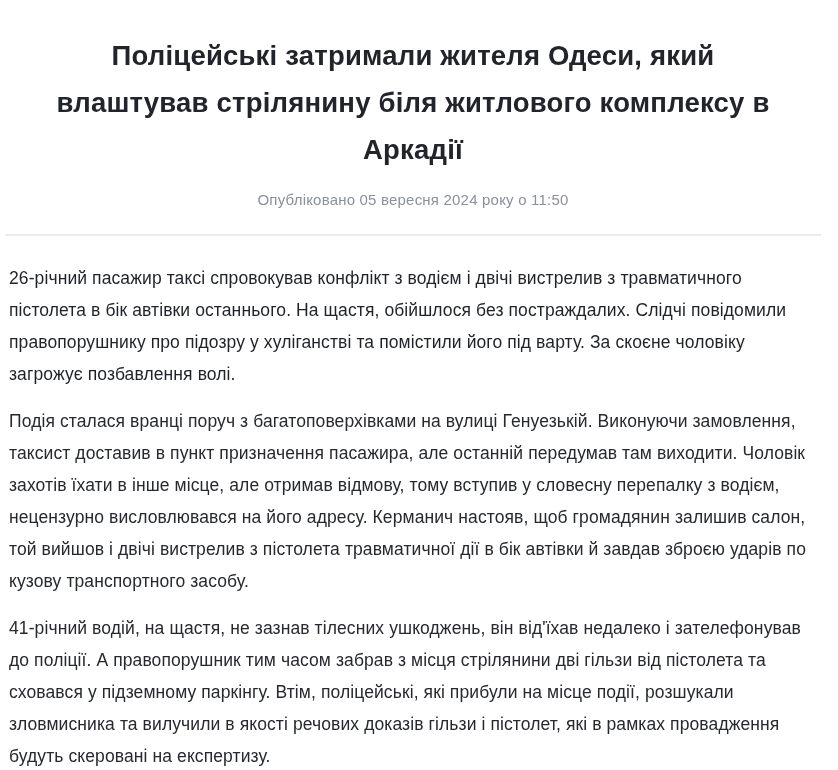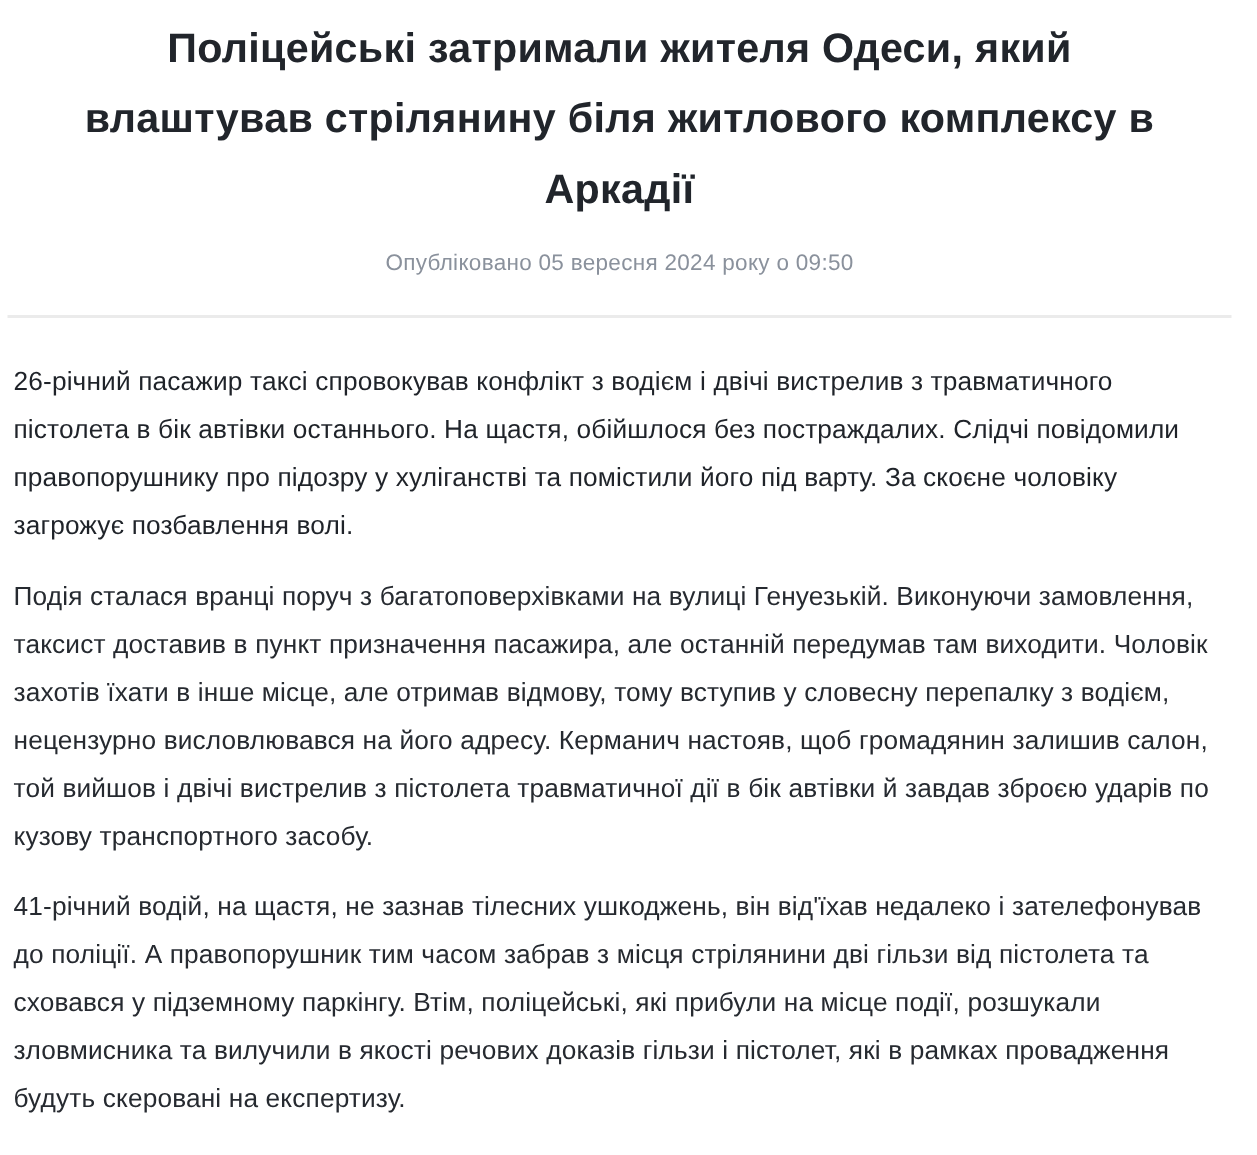--- a/index.html
+++ b/index.html
@@ -7,21 +7,21 @@
     width: 838px;
     height: 770px;
     overflow: hidden;
     background: #ffffff;
     font-family: "Liberation Sans", sans-serif;
   }
   .article {
     width: 826px;
     height: 770px;
     background: #ffffff;
-    padding-top: 8px;
+    padding-top: 32px;
     border-radius: 28px;
   }
   .article-title {
     max-width: 720px;
     margin: 0 auto;
     text-align: center;
     font-size: 27.5px;
     line-height: 47px;
     font-weight: 700;
     color: #21252b;
@@ -56,21 +56,21 @@
     color: #1f2329;
   }
 </style>
 </head>
 <body>
 
 <article class="article">
 
   <h1 class="article-title">Поліцейські затримали жителя Одеси, який влаштував стрілянину біля житлового комплексу в Аркадії</h1>
 
-  <p class="published">Опубліковано 05 вересня 2024 року о 09:50</p>
+  <p class="published">Опубліковано 05 вересня 2024 року о 11:50</p>
 
   <hr class="divider">
 
   <section class="body-text">
     <p class="lead">26-річний пасажир таксі спровокував конфлікт з водієм і двічі вистрелив з травматичного пістолета в бік автівки останнього. На щастя, обійшлося без постраждалих. Слідчі повідомили правопорушнику про підозру у хуліганстві та помістили його під варту. За скоєне чоловіку загрожує позбавлення волі.</p>
 
     <p>Подія сталася вранці поруч з багатоповерхівками на вулиці Генуезькій. Виконуючи замовлення, таксист доставив в пункт призначення пасажира, але останній передумав там виходити. Чоловік захотів їхати в інше місце, але отримав відмову, тому вступив у словесну перепалку з водієм, нецензурно висловлювався на його адресу. Керманич настояв, щоб громадянин залишив салон, той вийшов і двічі вистрелив з пістолета травматичної дії в бік автівки й завдав зброєю ударів по кузову транспортного засобу.</p>
 
     <p>41-річний водій, на щастя, не зазнав тілесних ушкоджень, він від'їхав недалеко і зателефонував до поліції. А правопорушник тим часом забрав з місця стрілянини дві гільзи від пістолета та сховався у підземному паркінгу. Втім, поліцейські, які прибули на місце події, розшукали зловмисника та вилучили в якості речових доказів гільзи і пістолет, які в рамках провадження будуть скеровані на експертизу.</p>
   </section>

